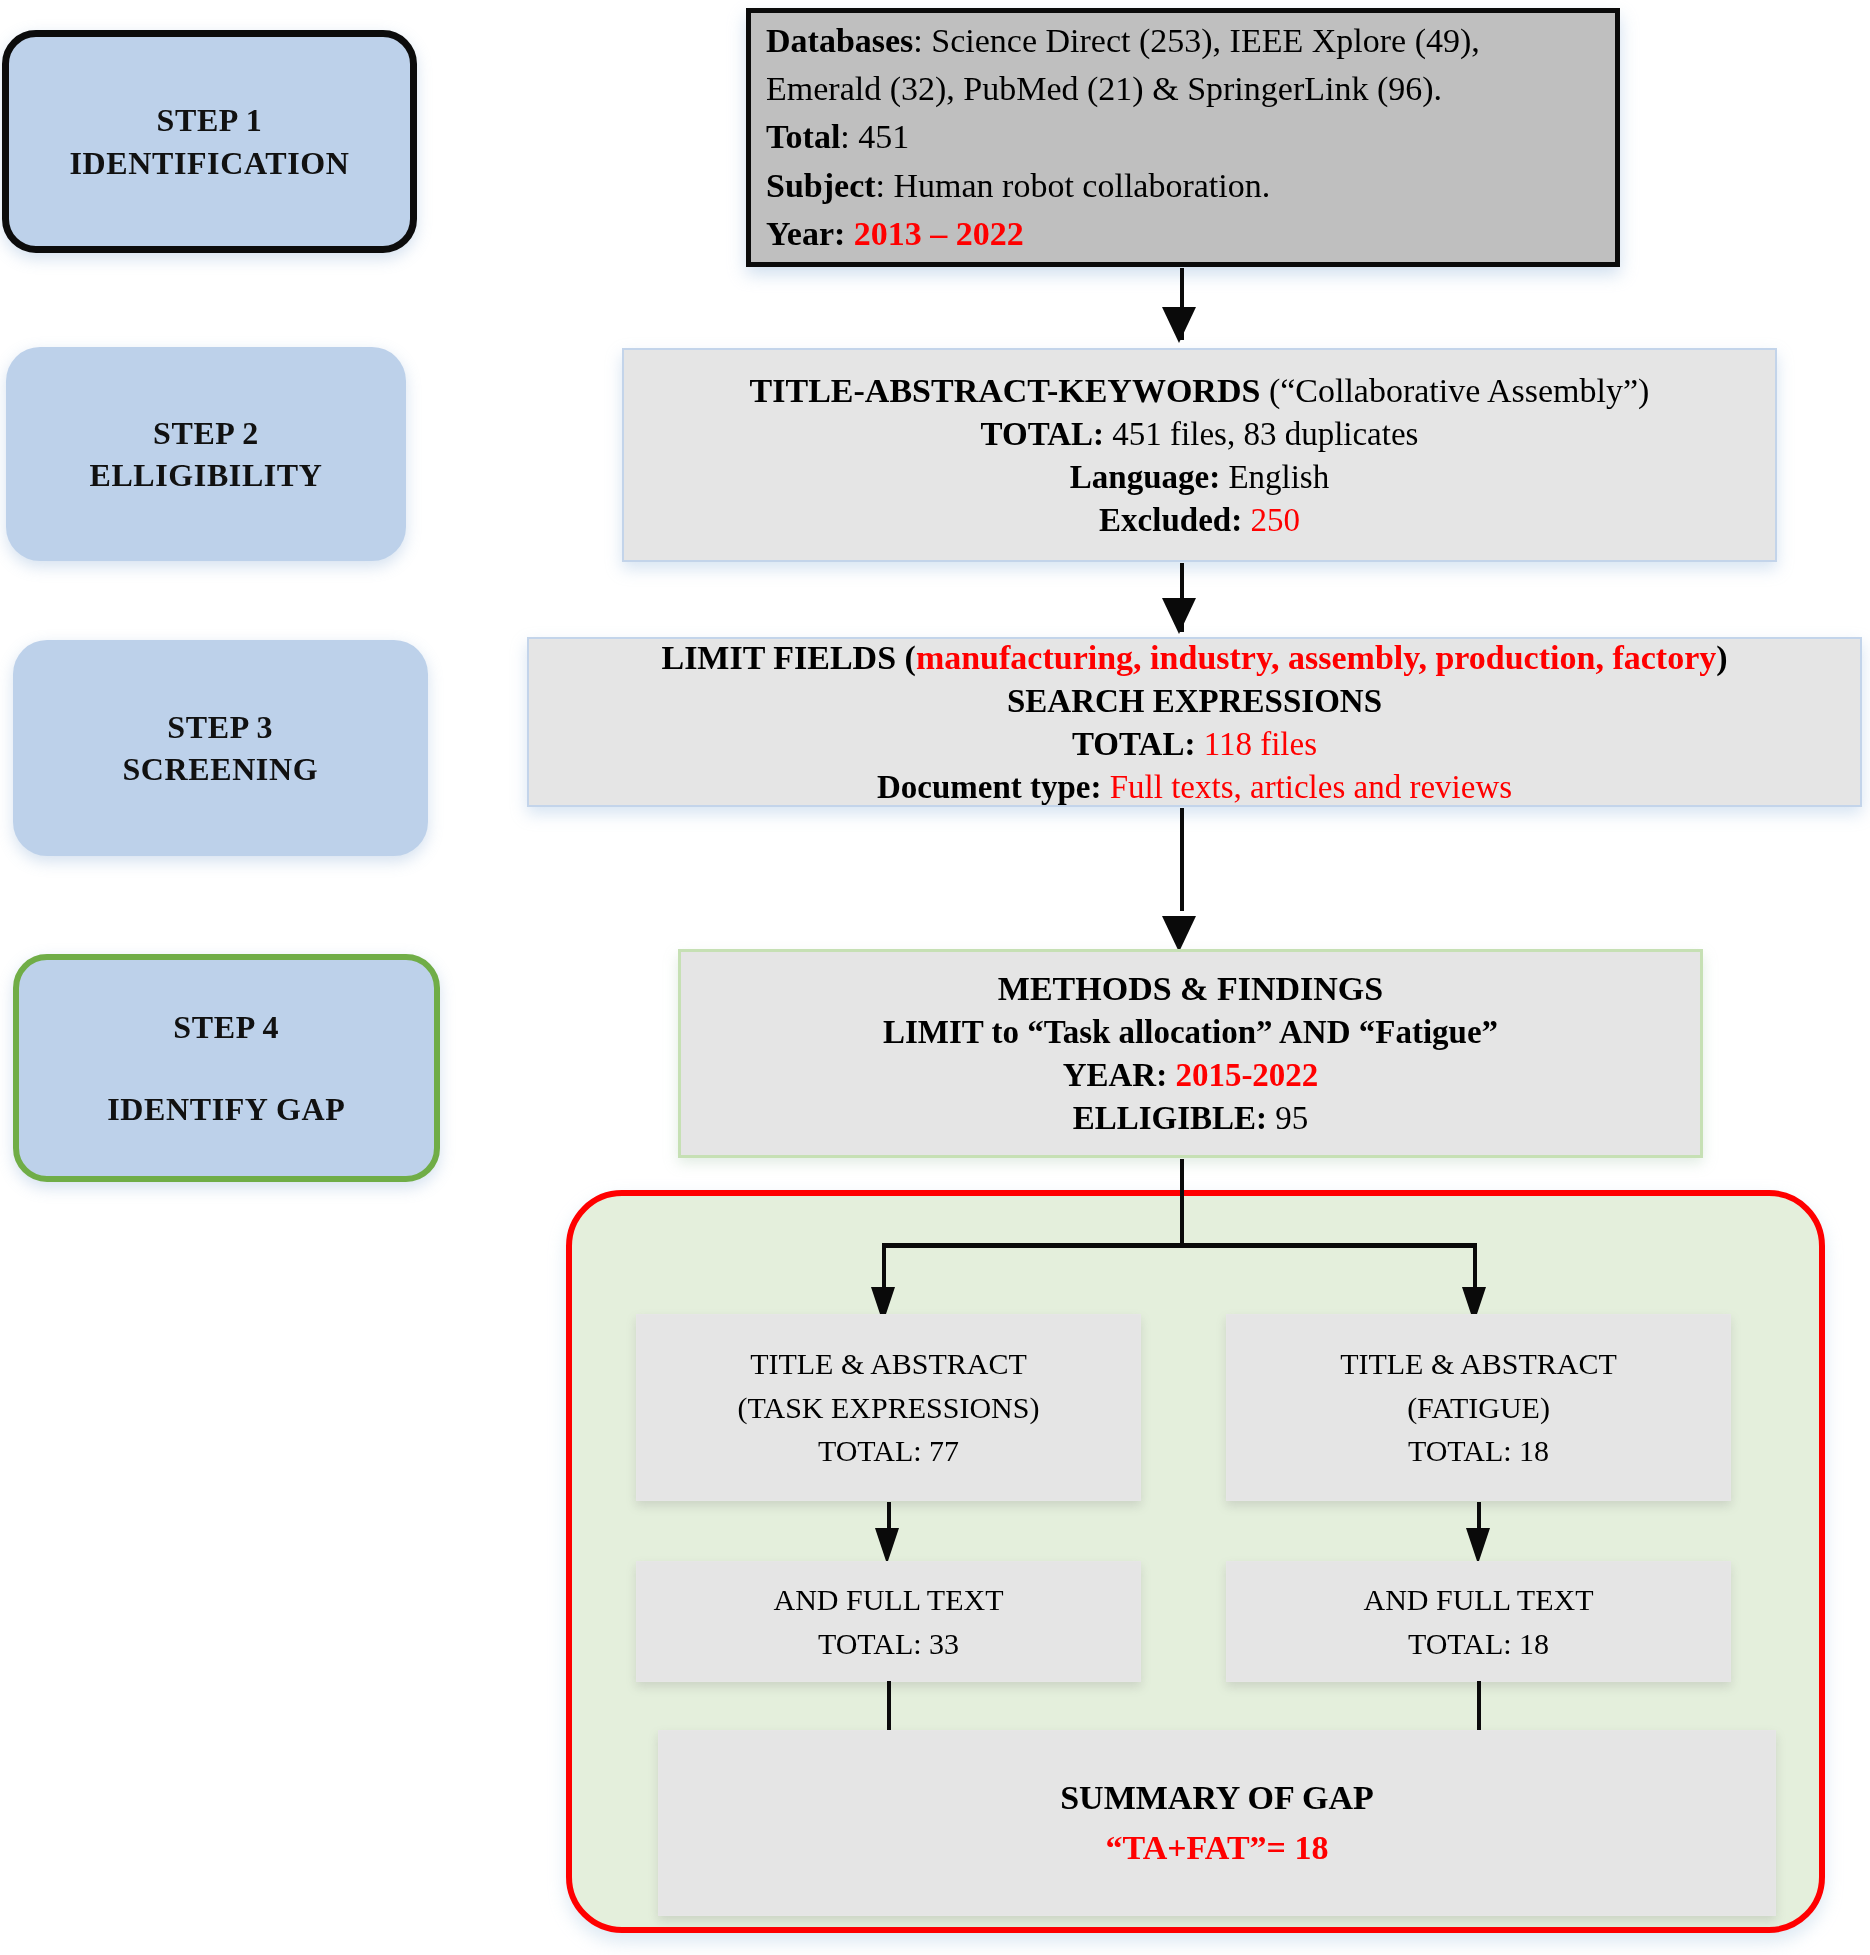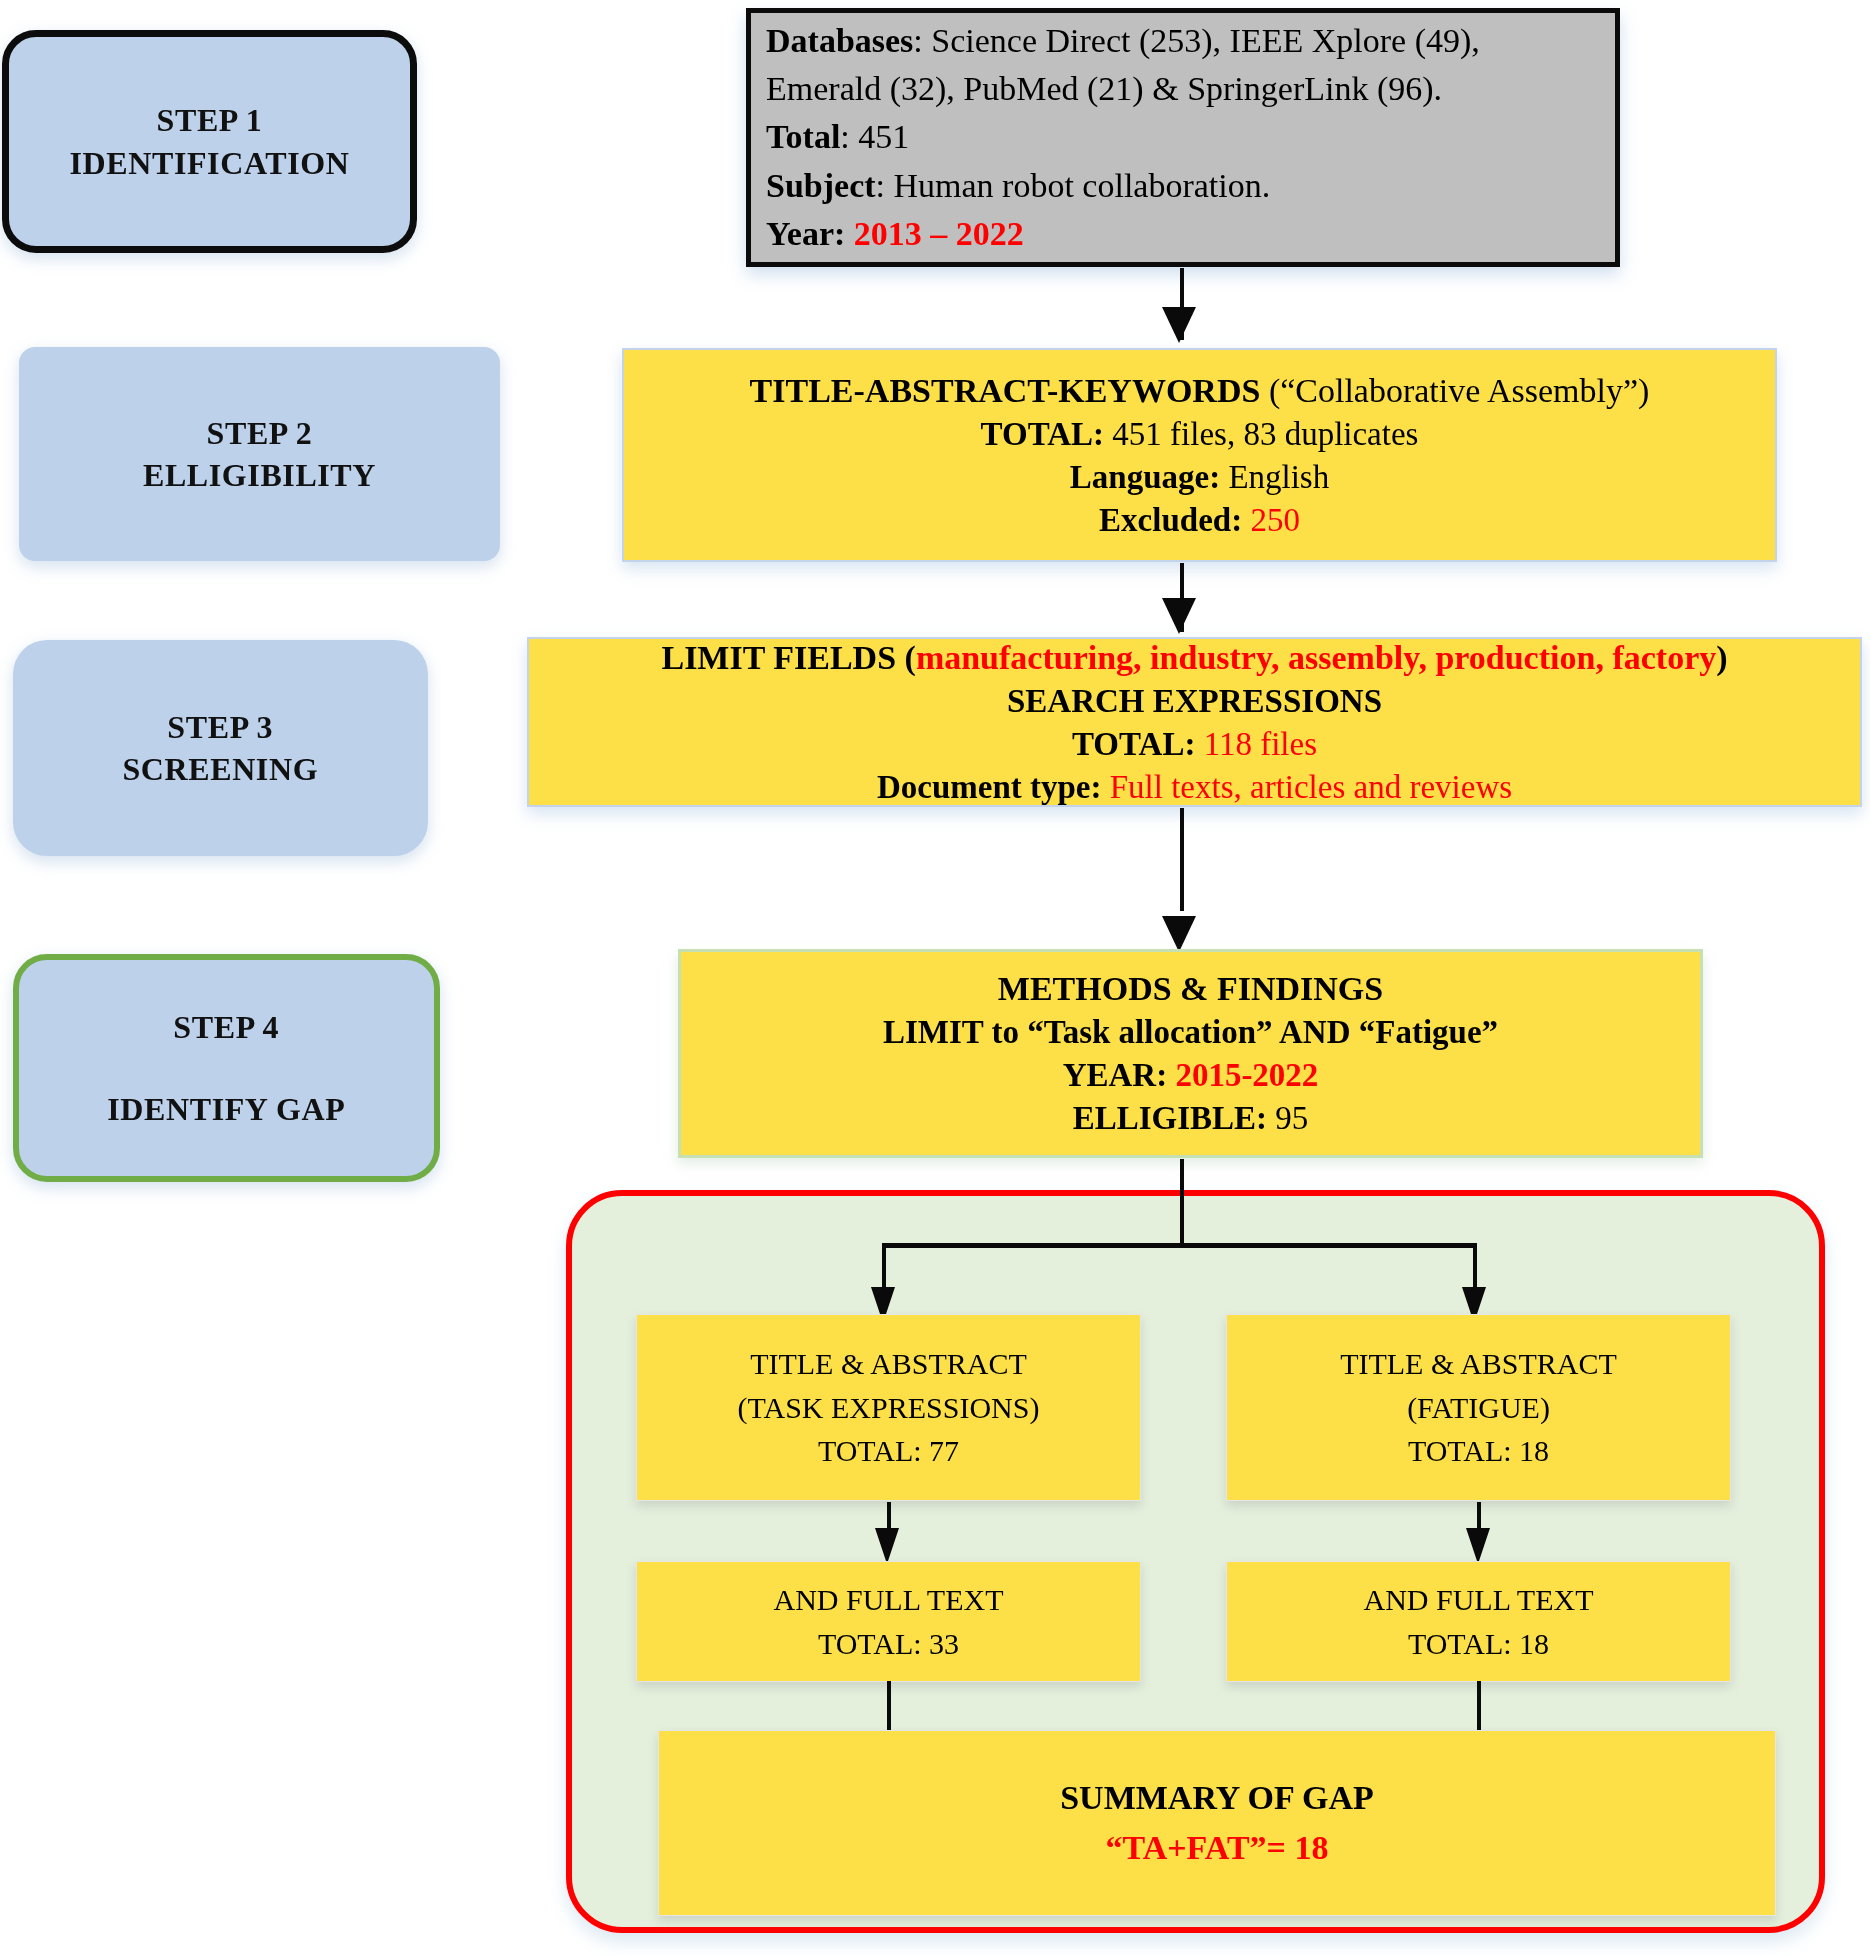--- a/index.html
+++ b/index.html
@@ -33,21 +33,21 @@
     color:#111;
     box-shadow:0 5.8px 15px rgba(120,160,205,.30);
   }
   .step-pill.bordered-black{border:7px solid #0c0c0c;}
   .step-pill.bordered-green{border:6.4px solid #70ad47;}
   .step-pill .ln{display:block;white-space:nowrap;}
 
   
   .flow-box{
     position:absolute;
-    background:#fde047;
+    background:#e5e5e5;
     box-sizing:border-box;
     display:flex;
     flex-direction:column;
     align-items:center;
     justify-content:center;
     text-align:center;
   }
   .box-gray{
     background:#bfbfbf;
     border:5.2px solid #0b0b0b;
@@ -115,21 +115,21 @@
 </head>
 <body>
 
 <div id="canvas">
 
   <div class="step-pill bordered-black" style="left:2px;top:30px;width:401px;height:209px;">
     <span class="ln">STEP 1</span>
     <span class="ln">IDENTIFICATION</span>
   </div>
 
-  <div class="step-pill" style="left:19px;top:347px;width:481px;height:214px;border-radius:16px;">
+  <div class="step-pill" style="left:6px;top:347px;width:400px;height:214px;">
     <span class="ln">STEP 2</span>
     <span class="ln">ELLIGIBILITY</span>
   </div>
 
   <div class="step-pill" style="left:12.8px;top:640px;width:415px;height:216px;">
     <span class="ln">STEP 3</span>
     <span class="ln">SCREENING</span>
   </div>
 
   <div class="step-pill bordered-green" style="left:12.8px;top:954px;width:415px;height:216px;gap:39px;">

